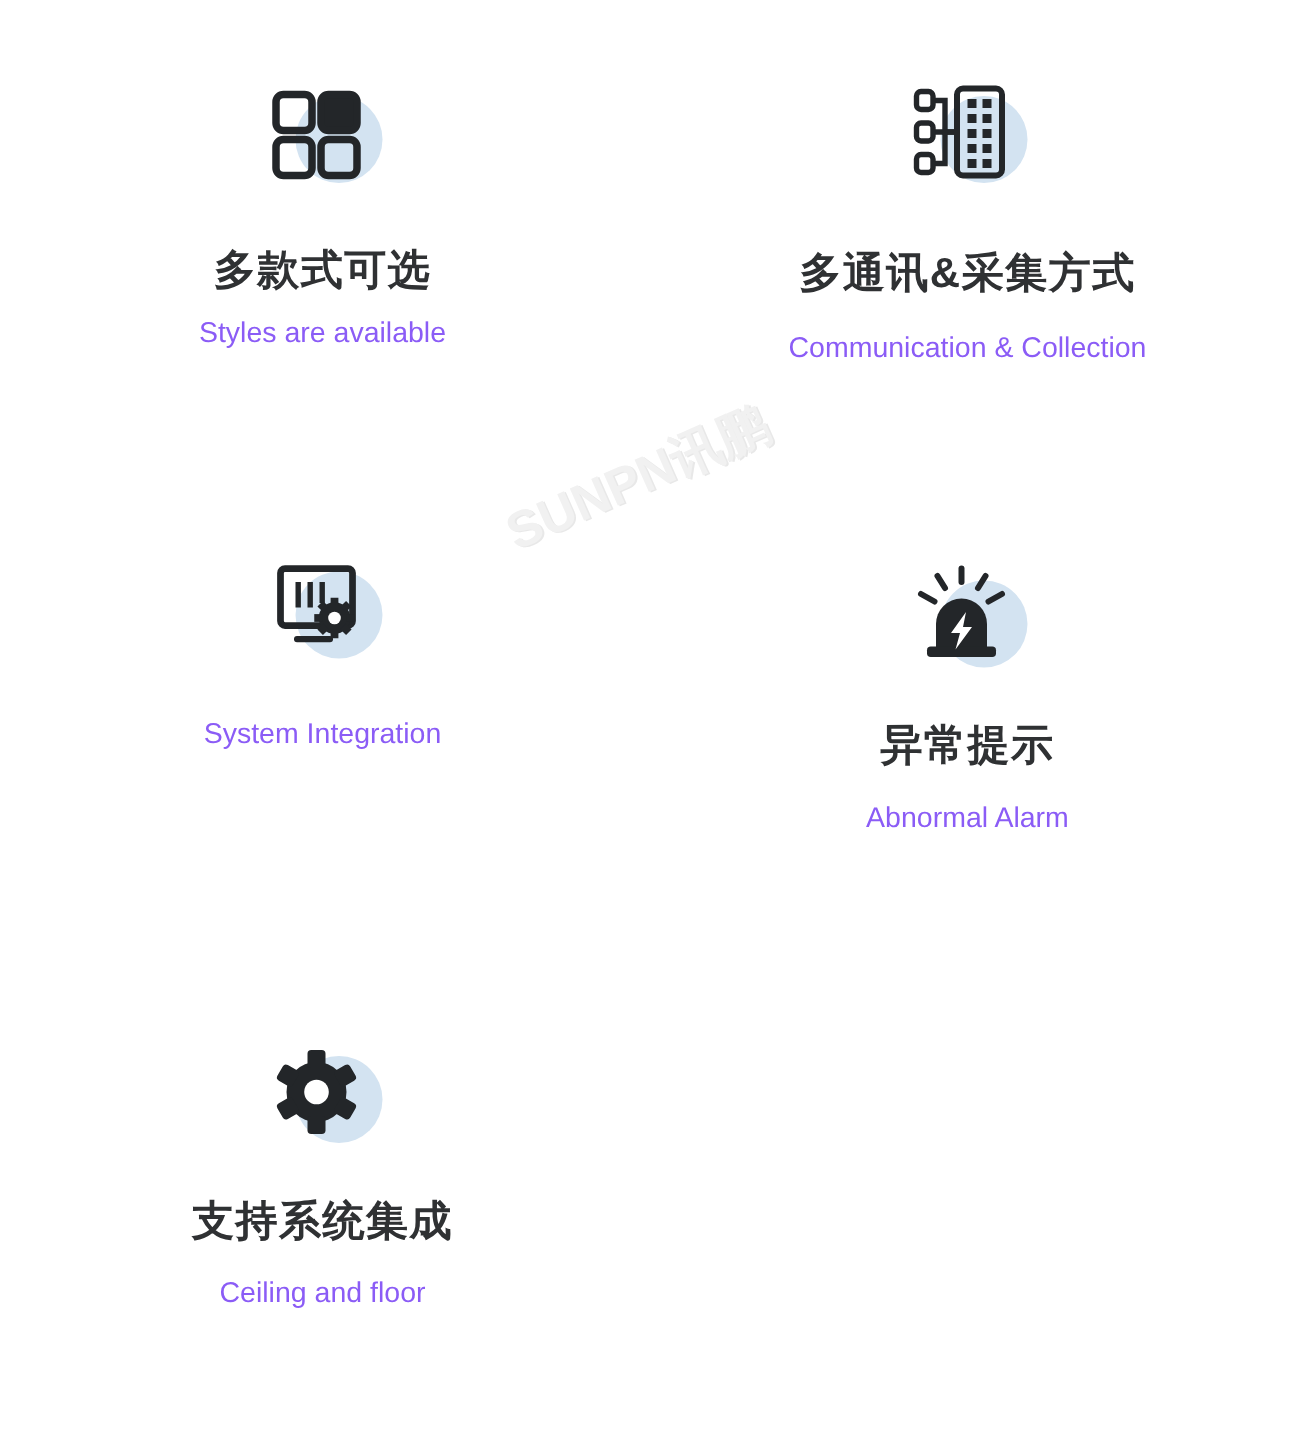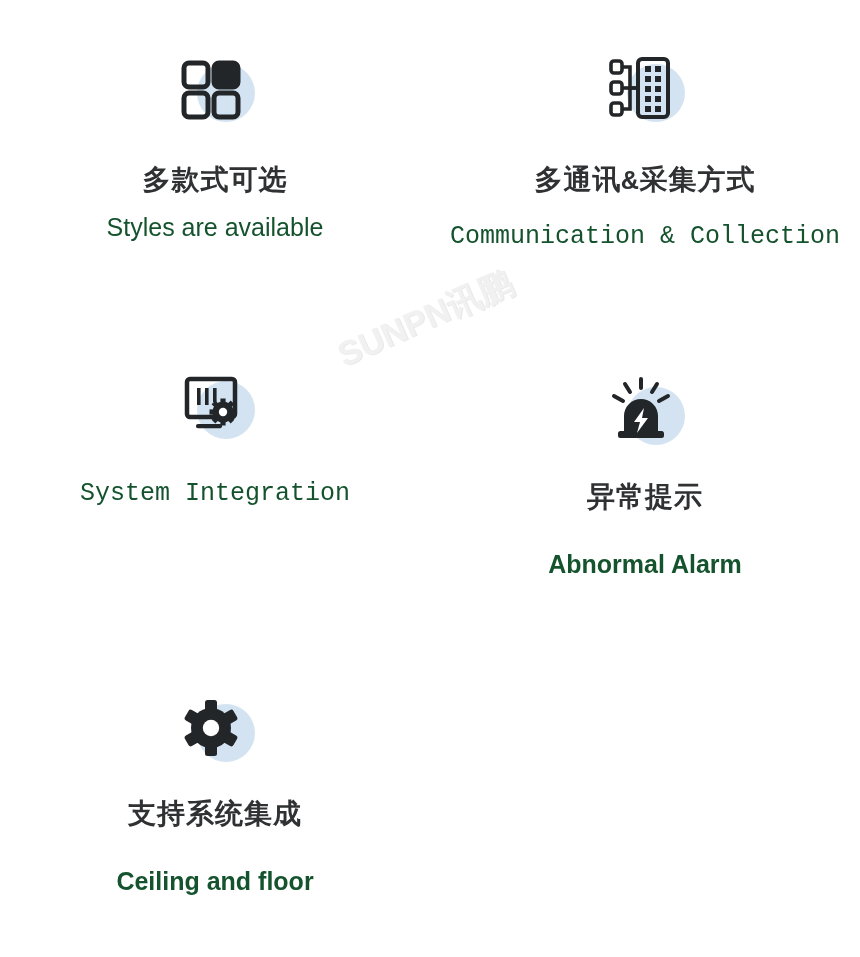--- a/index.html
+++ b/index.html
@@ -32,21 +32,21 @@
     flex-direction: column;
     align-items: center;
     justify-content: flex-start;
   }
 
   
   .col-left  { padding-left: 0px; }
   .col-right { padding-left: 0px; }
 
   .row-1 { padding-top: 52px; }
-  .row-2 { padding-top: 52px; font-family: Liberation Mono, monospace; }
+  .row-2 { padding-top: 52px; }
   .row-3 { padding-top: 58px; }
 
   .icon-wrap {
     position: relative;
     width: 96px;
     height: 86px;
     display: block;
   }
 
   .icon-disc {
@@ -76,33 +76,33 @@
     font-weight: bold;
     color: #2f3133;
     letter-spacing: 1px;
     line-height: 1.15;
     text-align: left;
     white-space: nowrap;
   }
 
   .title-en {
     margin-top: 16px;
-    font-size: 25px;
+    font-size: 19px;
     font-weight: normal;
-    color: #14532d;
+    color: #8b5cf6;
     line-height: 1.2;
     text-align: left;
     white-space: nowrap;
   }
 
   
   .row-2 .title-cn { margin-top: 28px; }
   .row-2 .title-en { margin-top: 24px; }
   .row-3 .title-cn { margin-top: 20px; }
-  .row-3 .title-en { margin-top: 36px; font-weight: bold; }
+  .row-3 .title-en { margin-top: 22px; }
 
   .watermark {
     position: absolute;
     left: 338px;
     top: 292px;
     width: 200px;
     height: 80px;
     transform: rotate(-24deg);
     transform-origin: 50% 50%;
     font-size: 34px;

